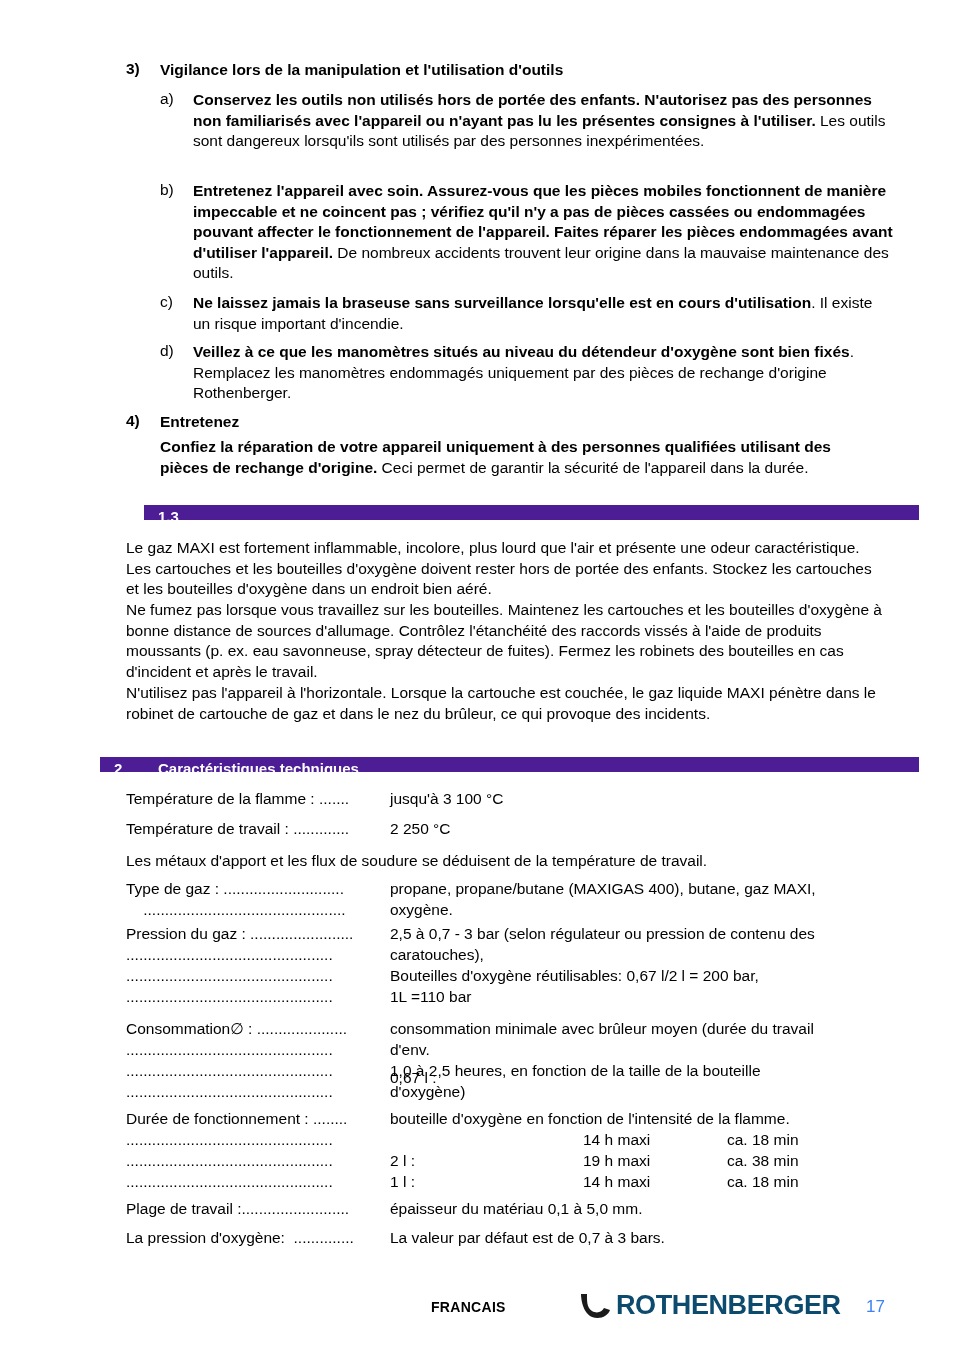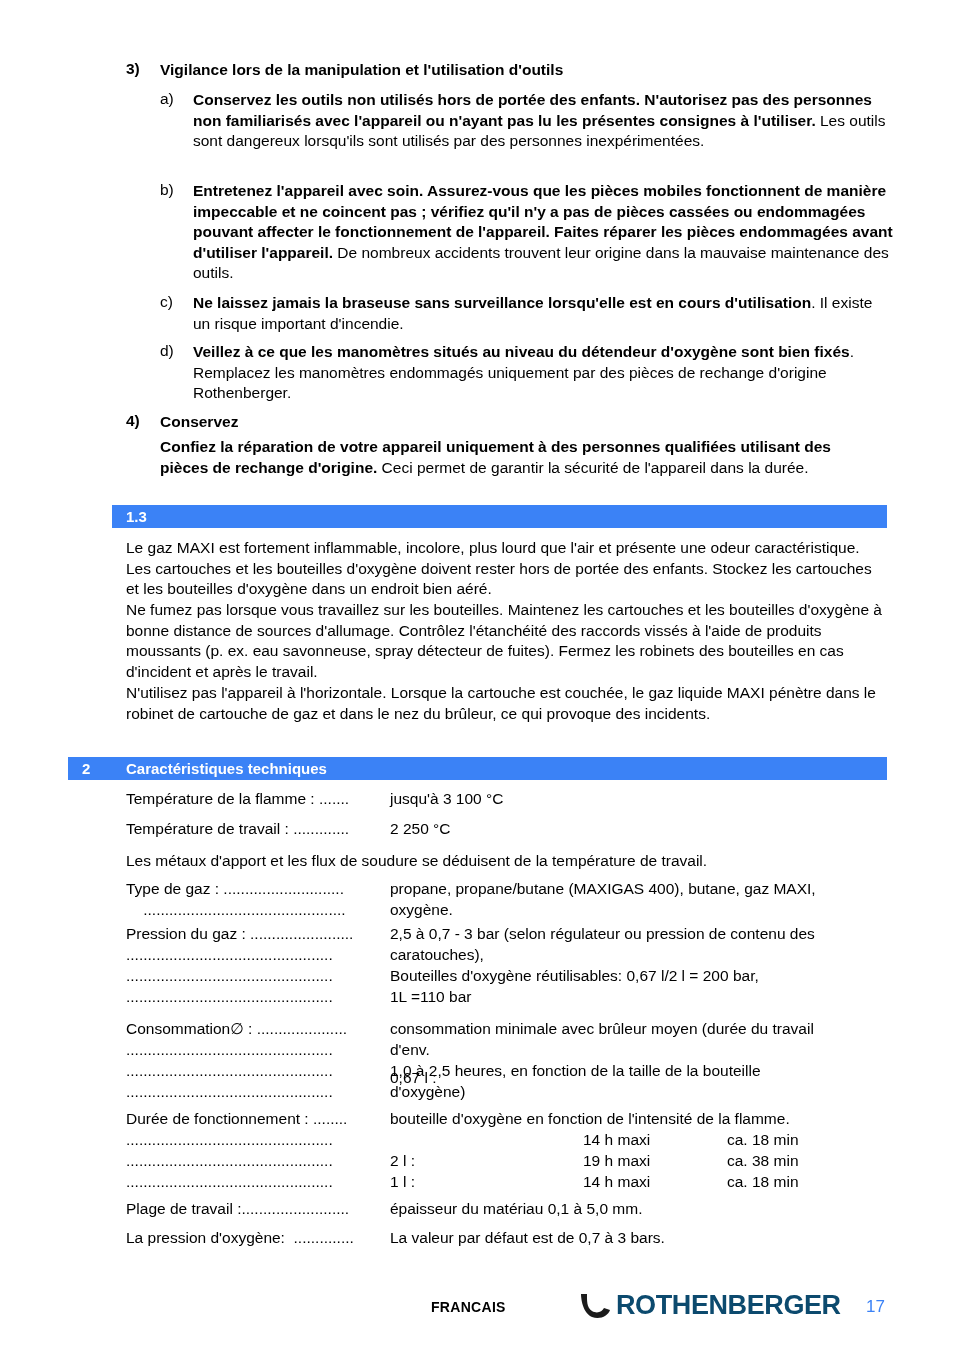--- a/index.html
+++ b/index.html
@@ -38,26 +38,27 @@
   .lvl1-num { left: 126px; font-size: 15.5px; font-weight: bold; }
   .lvl1-txt { left: 160px; width: 730px; font-weight: bold; }
 
   
   .lvl2-num { left: 160px; font-size: 15.5px; font-weight: normal; }
   .lvl2-txt { left: 193px; width: 700px; }
 
   
   .secbar {
     position: absolute;
-    background: #3b82f6;
+    background: #4c1d95;
     color: #ffffff;
     font-weight: bold;
     font-size: 15px;
-    height: 23px;
+    height: 15px;
     line-height: 23px;
+    margin-left: 32px;
   }
   .secbar .sec-no {
     position: absolute;
     top: 0;
   }
   .secbar .sec-title {
     position: absolute;
     top: 0;
   }
 
@@ -140,21 +141,21 @@
   <div class="num lvl2-num" style="top:181px;font-weight:normal;">b)</div>
   <div class="blk lvl2-txt" style="top:181px;"><b>Entretenez l'appareil avec soin. Assurez-vous que les pièces mobiles fonctionnent de manière impeccable et ne coincent pas ; vérifiez qu'il n'y a pas de pièces cassées ou endommagées pouvant affecter le fonctionnement de l'appareil.  Faites réparer les pièces endommagées avant d'utiliser l'appareil.</b><span> De nombreux accidents trouvent leur origine dans la mauvaise maintenance des outils.</span></div>
 
   <div class="num lvl2-num" style="top:293px;font-weight:normal;">c)</div>
   <div class="blk lvl2-txt" style="top:293px;"><b>Ne laissez jamais la braseuse sans surveillance lorsqu'elle est en cours d'utilisation</b><span>. Il existe un risque important d'incendie.</span></div>
 
   <div class="num lvl2-num" style="top:342px;font-weight:normal;">d)</div>
   <div class="blk lvl2-txt" style="top:342px;"><b>Veillez à ce que les manomètres situés au niveau du détendeur d'oxygène sont bien fixés</b><span>. Remplacez les manomètres endommagés uniquement par des pièces de rechange d'origine Rothenberger.</span></div>
 
   <div class="num lvl1-num" style="top:412px;">4)</div>
-  <div class="blk lvl1-txt" style="top:412px;"><b>Conservez</b></div>
+  <div class="blk lvl1-txt" style="top:412px;"><b>Entretenez</b></div>
 
   <div class="blk" style="left:160px;top:437px;width:720px;"><b>Confiez la réparation de votre appareil uniquement à des personnes qualifiées utilisant des pièces de rechange d'origine.</b><span> Ceci permet de garantir la sécurité de l'appareil dans la durée.</span></div>
 
   <div class="secbar" style="left:112px;top:505px;width:775px;">
     <span class="sec-no" style="left:14px;">1.3</span>
   </div>
 
   <div class="blk" style="left:126px;top:538px;width:762px;">Le gaz MAXI est fortement inflammable, incolore, plus lourd que l'air et présente une odeur caractéristique. Les cartouches et les bouteilles d'oxygène doivent rester hors de portée des enfants. Stockez les cartouches et les bouteilles d'oxygène dans un endroit bien aéré.</div>
   <div class="blk" style="left:126px;top:600px;width:762px;">Ne fumez pas lorsque vous travaillez sur les bouteilles. Maintenez les cartouches et les bouteilles d'oxygène à bonne distance de sources d'allumage. Contrôlez l'étanchéité des raccords vissés à l'aide de produits moussants (p. ex. eau savonneuse, spray détecteur de fuites). Fermez les robinets des bouteilles en cas d'incident et après le travail.</div>
   <div class="blk" style="left:126px;top:683px;width:762px;">N'utilisez pas l'appareil à l'horizontale. Lorsque la cartouche est couchée, le gaz liquide MAXI pénètre dans le robinet de cartouche de gaz et dans le nez du brûleur, ce qui provoque des incidents.</div>

